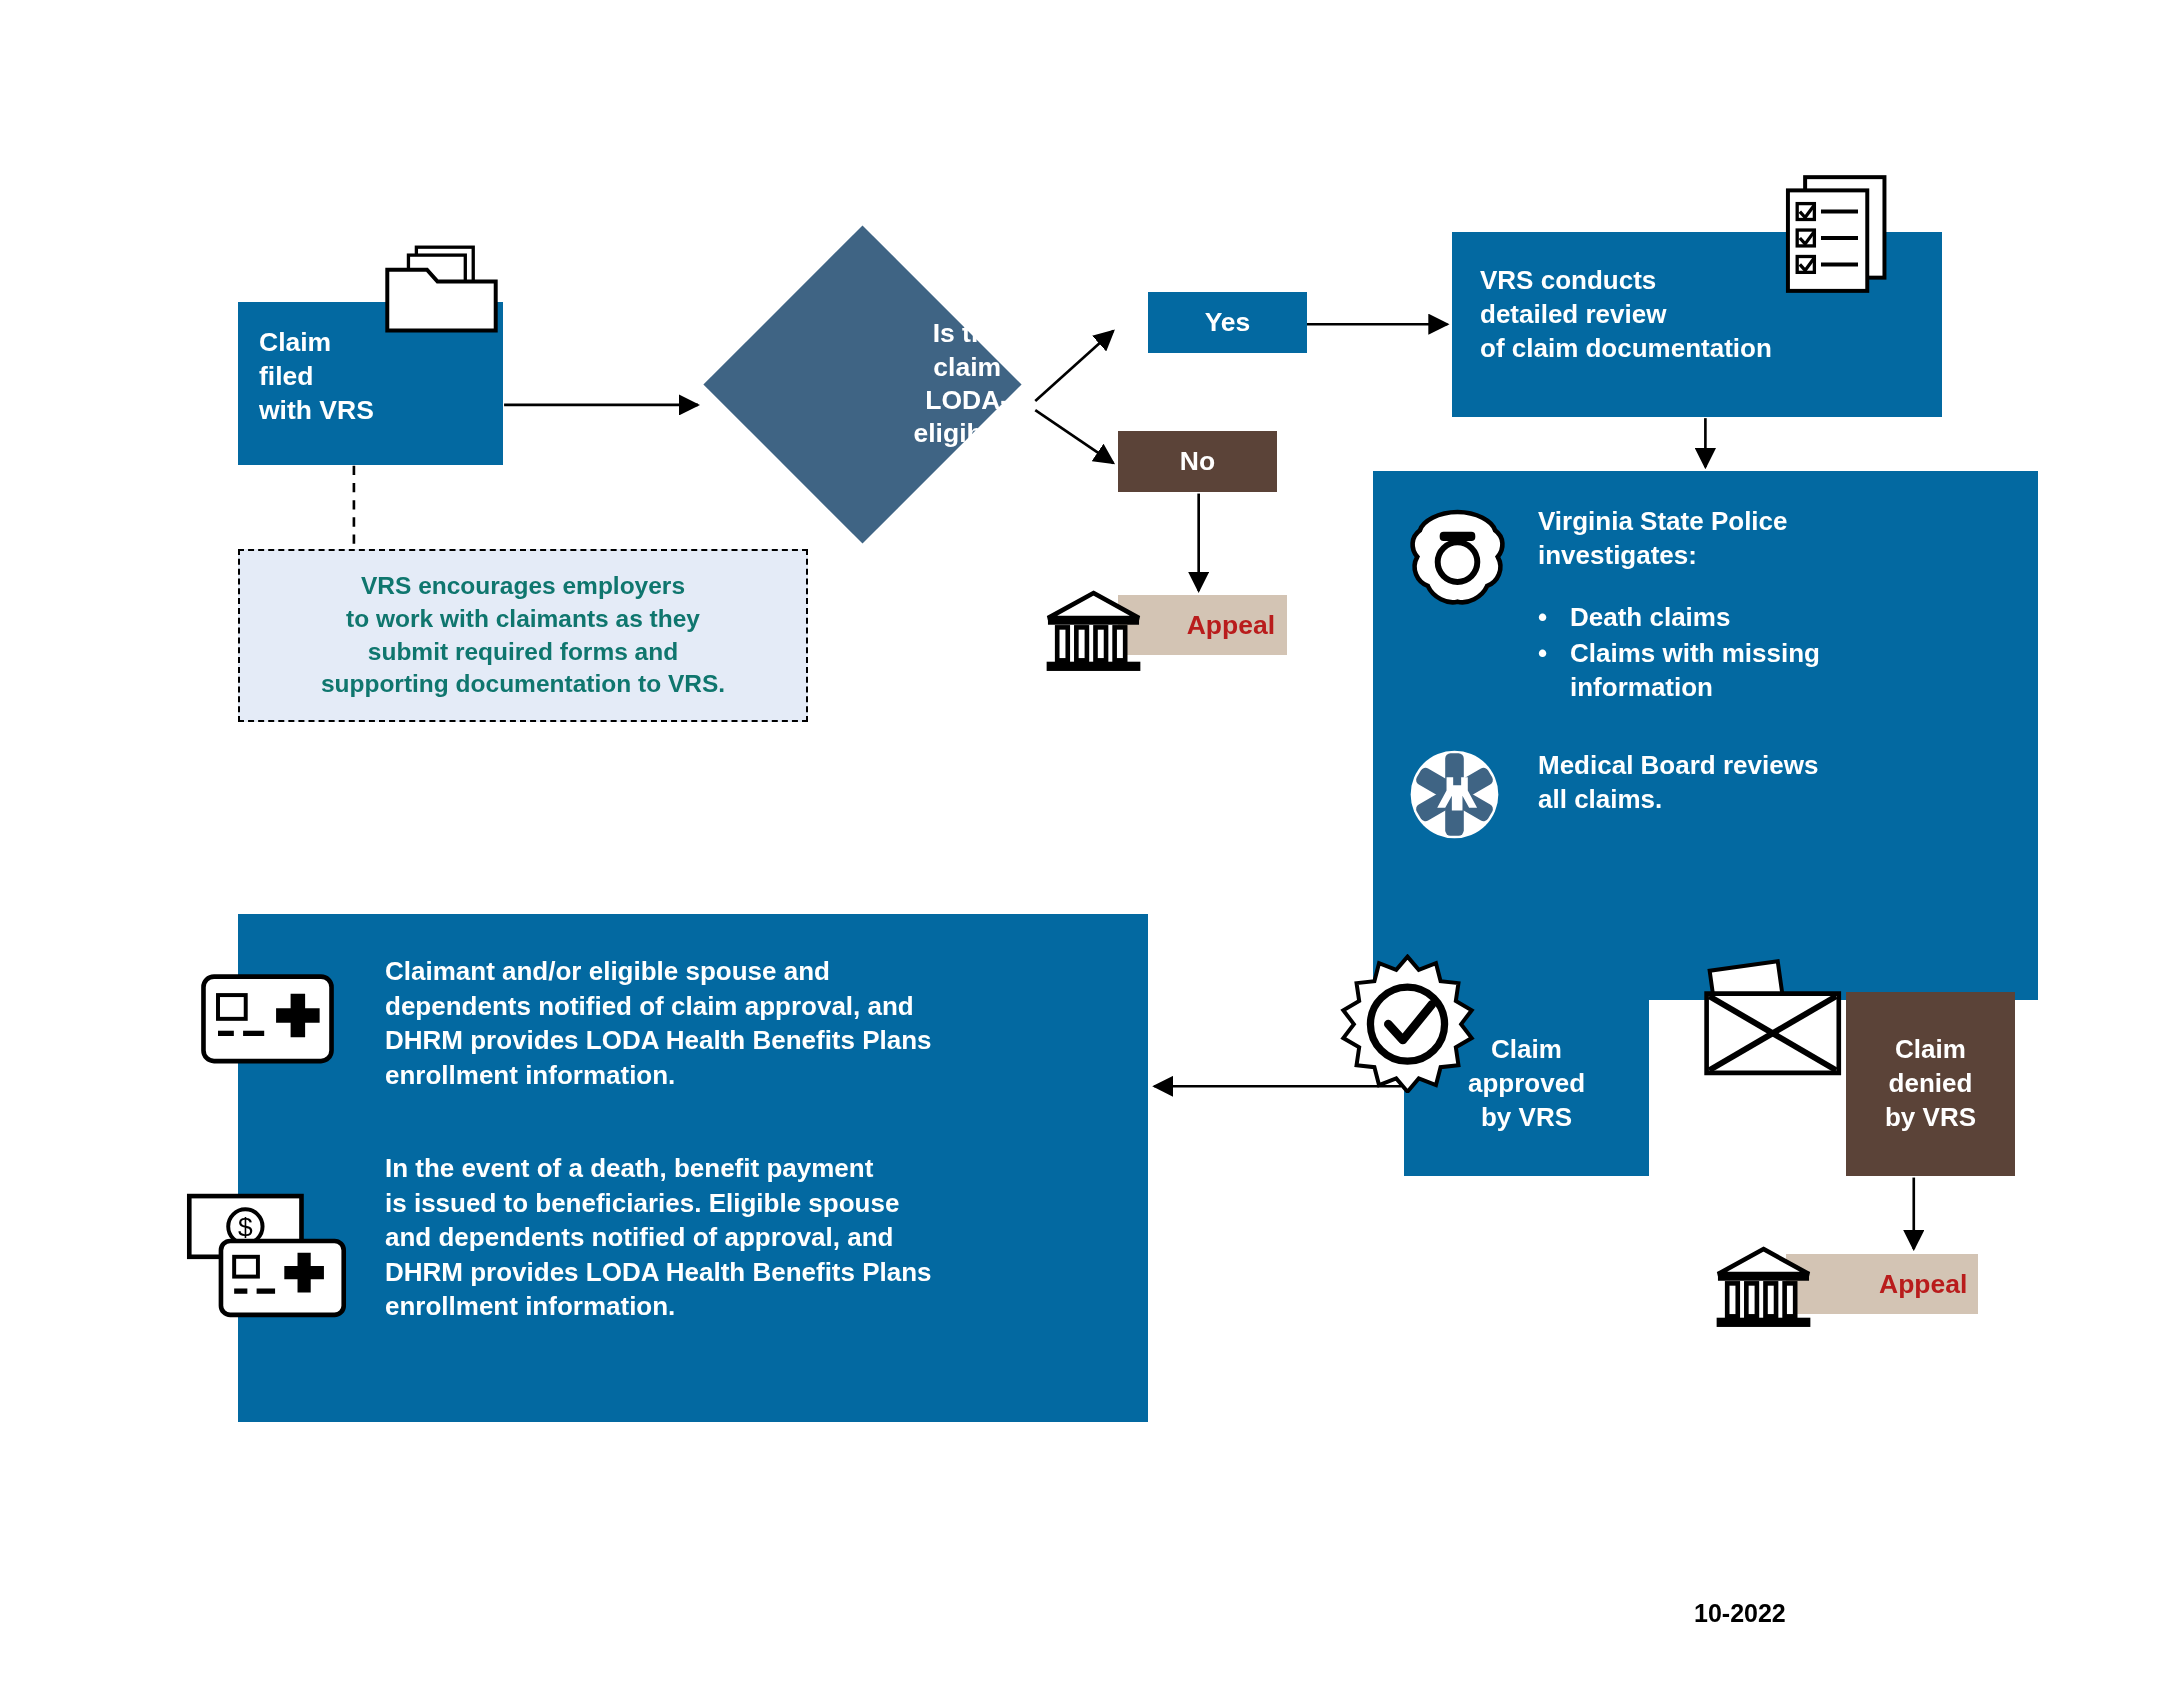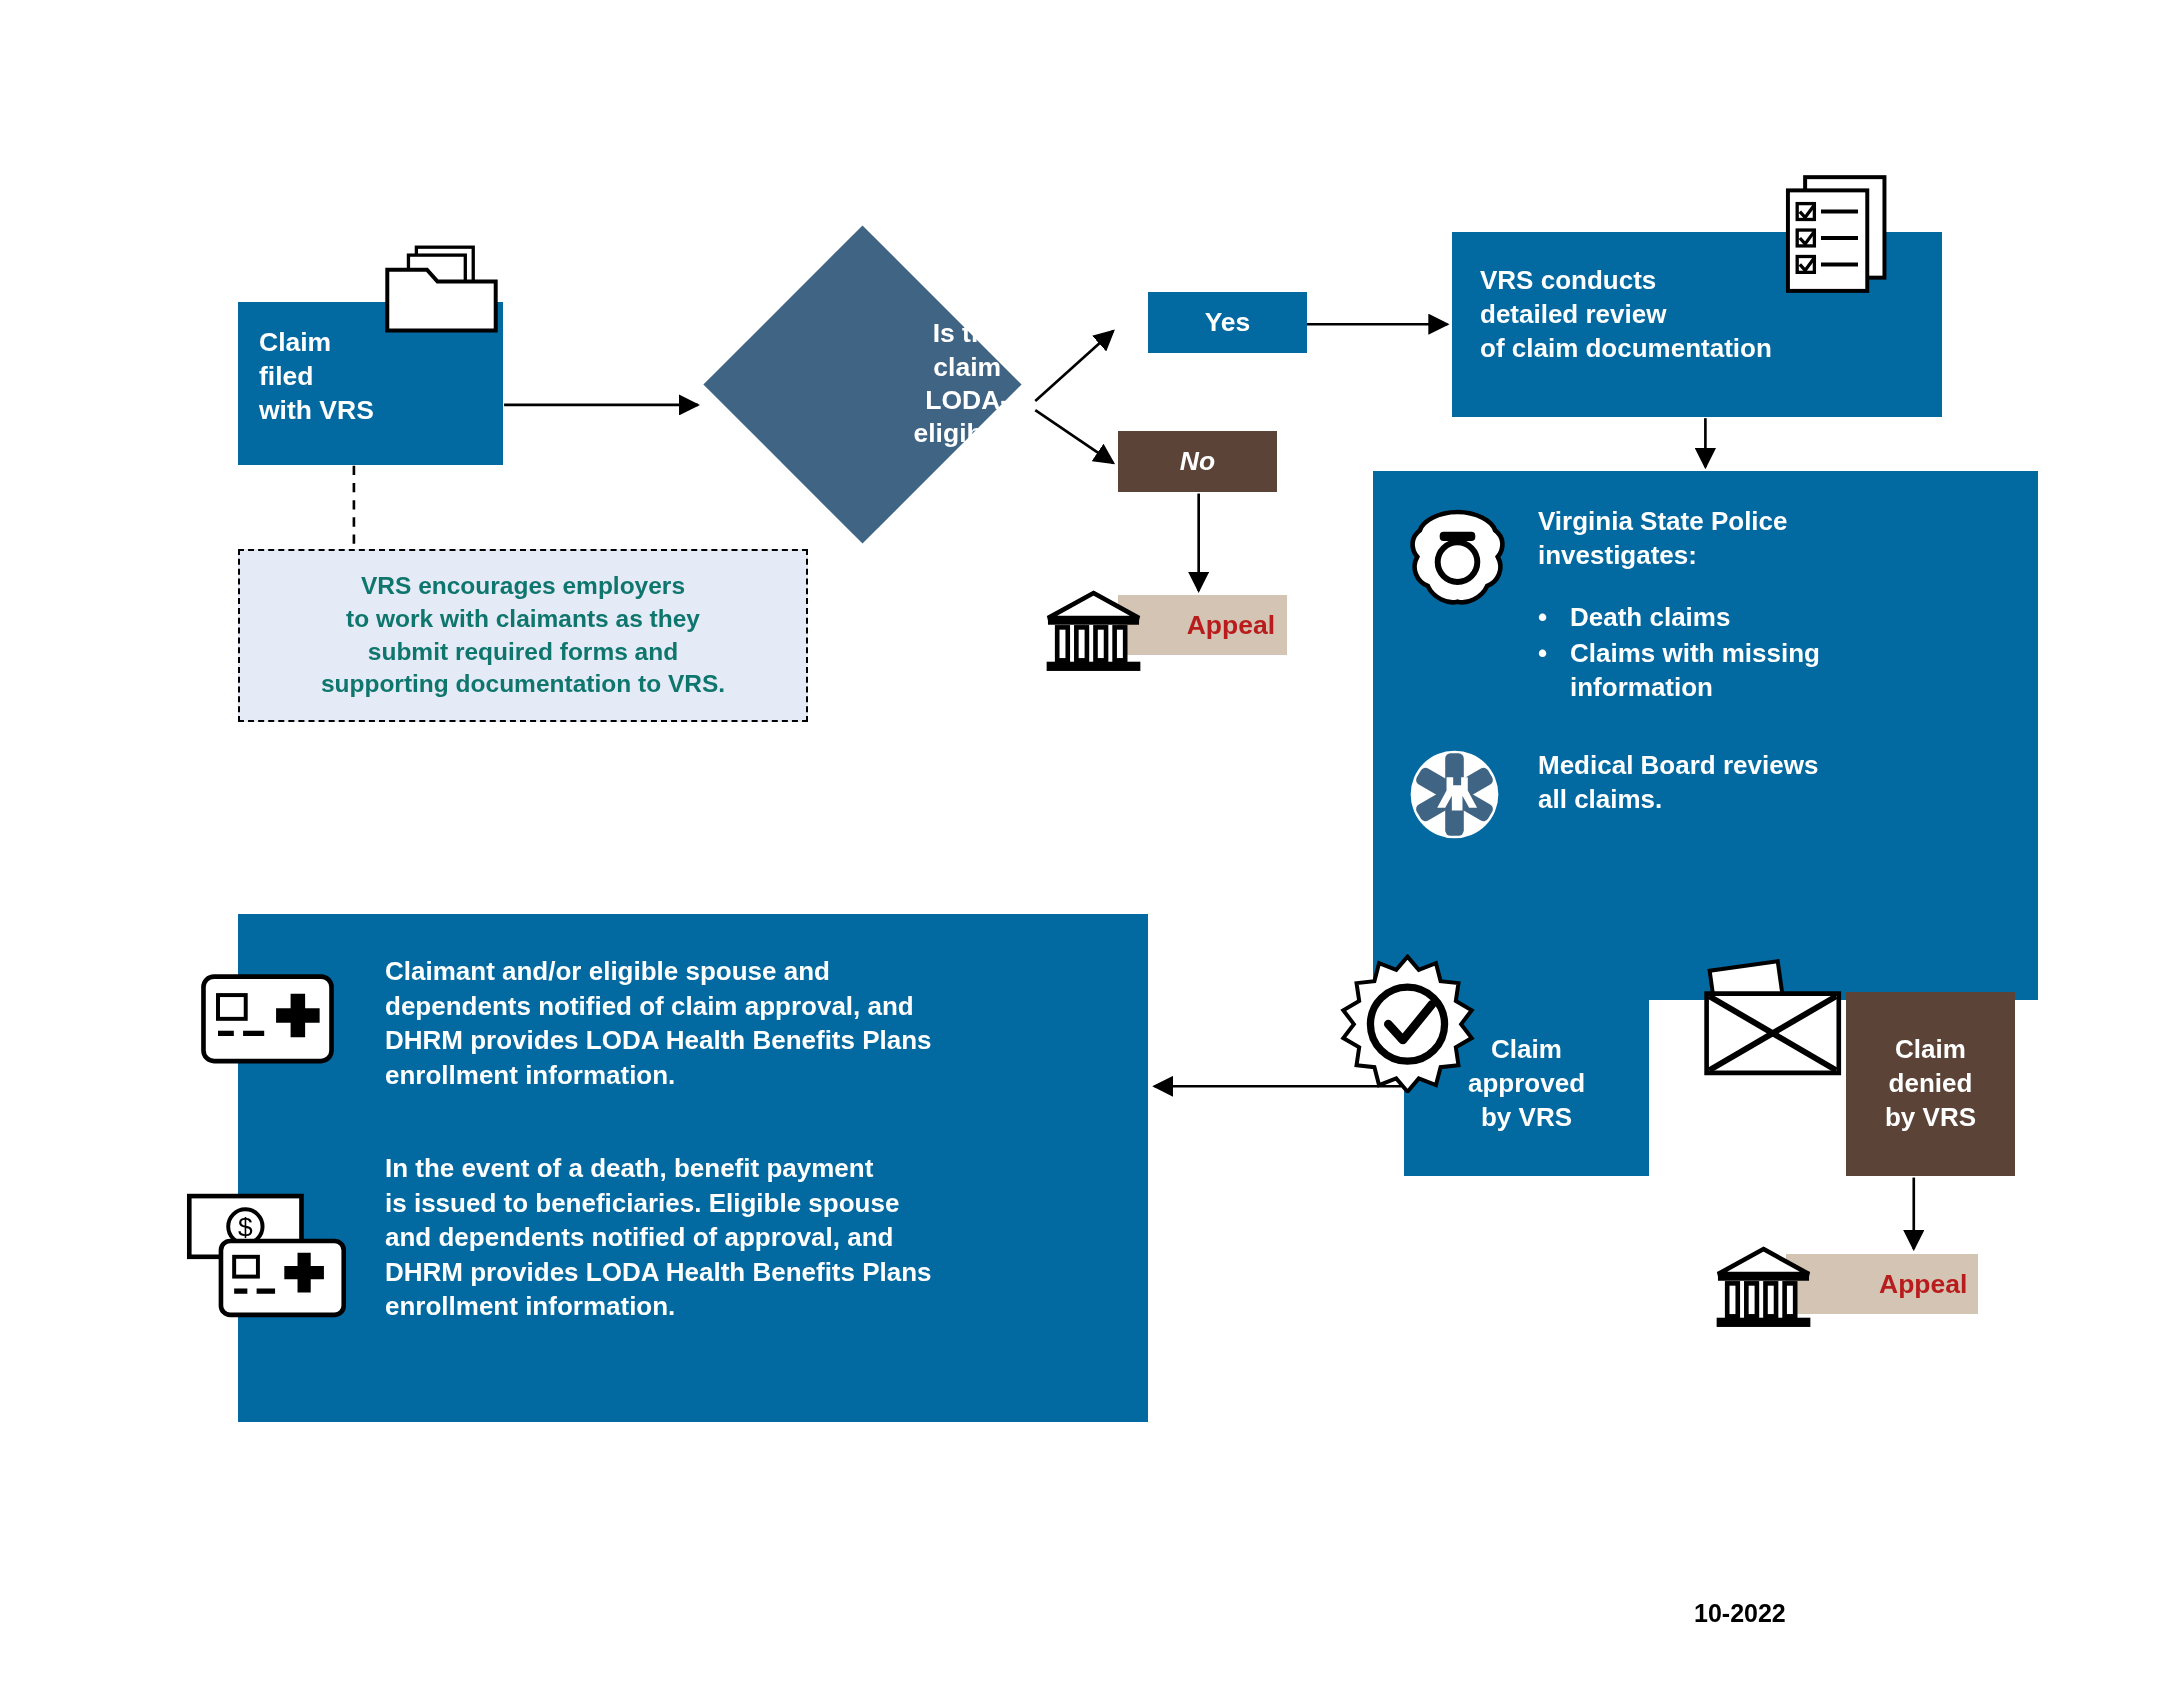--- a/index.html
+++ b/index.html
@@ -68,21 +68,21 @@
     color: #ffffff; font-weight: bold; font-size: 26.5px; line-height: 1.26;
   }
   #yes-box {
     left: 1118px; top: 292px; width: 159px; height: 61px;
     font-size: 26.5px;
     display: flex; align-items: center; justify-content: center; margin-left: 30px;
   }
   #no-box {
     left: 1118px; top: 431px; width: 159px; height: 61px;
     font-size: 26.5px;
-    display: flex; align-items: center; justify-content: center; font-style: italic;
+    display: flex; align-items: center; justify-content: center;
   }
   #appeal-1 {
     left: 1118px; top: 595px; width: 169px; height: 60px;
     font-size: 26.5px;
     display: flex; align-items: center; justify-content: flex-end;
     padding-right: 12px;
   }
   #vrs-review {
     left: 1452px; top: 232px; width: 490px; height: 185px;
     font-size: 26px; line-height: 1.3;

